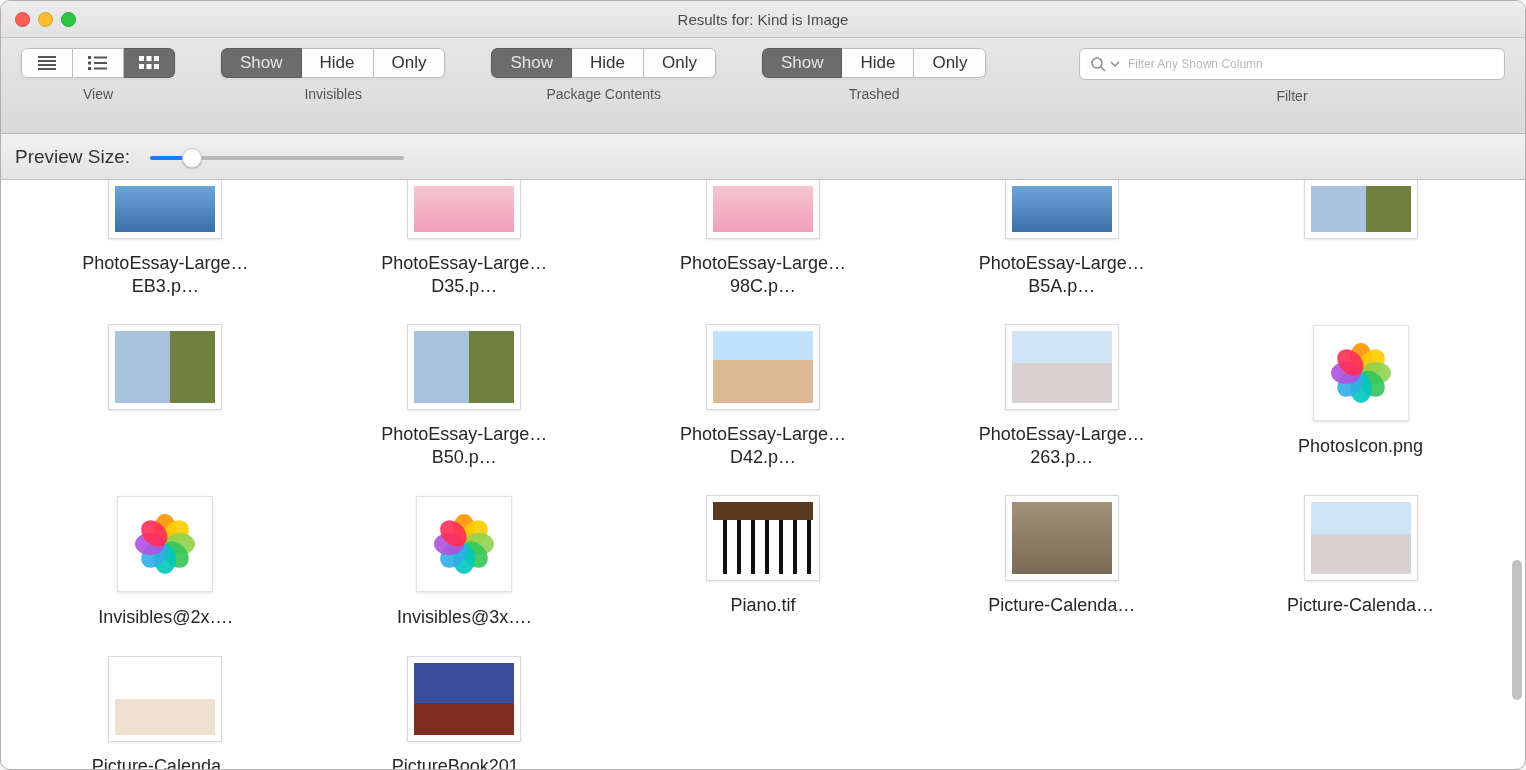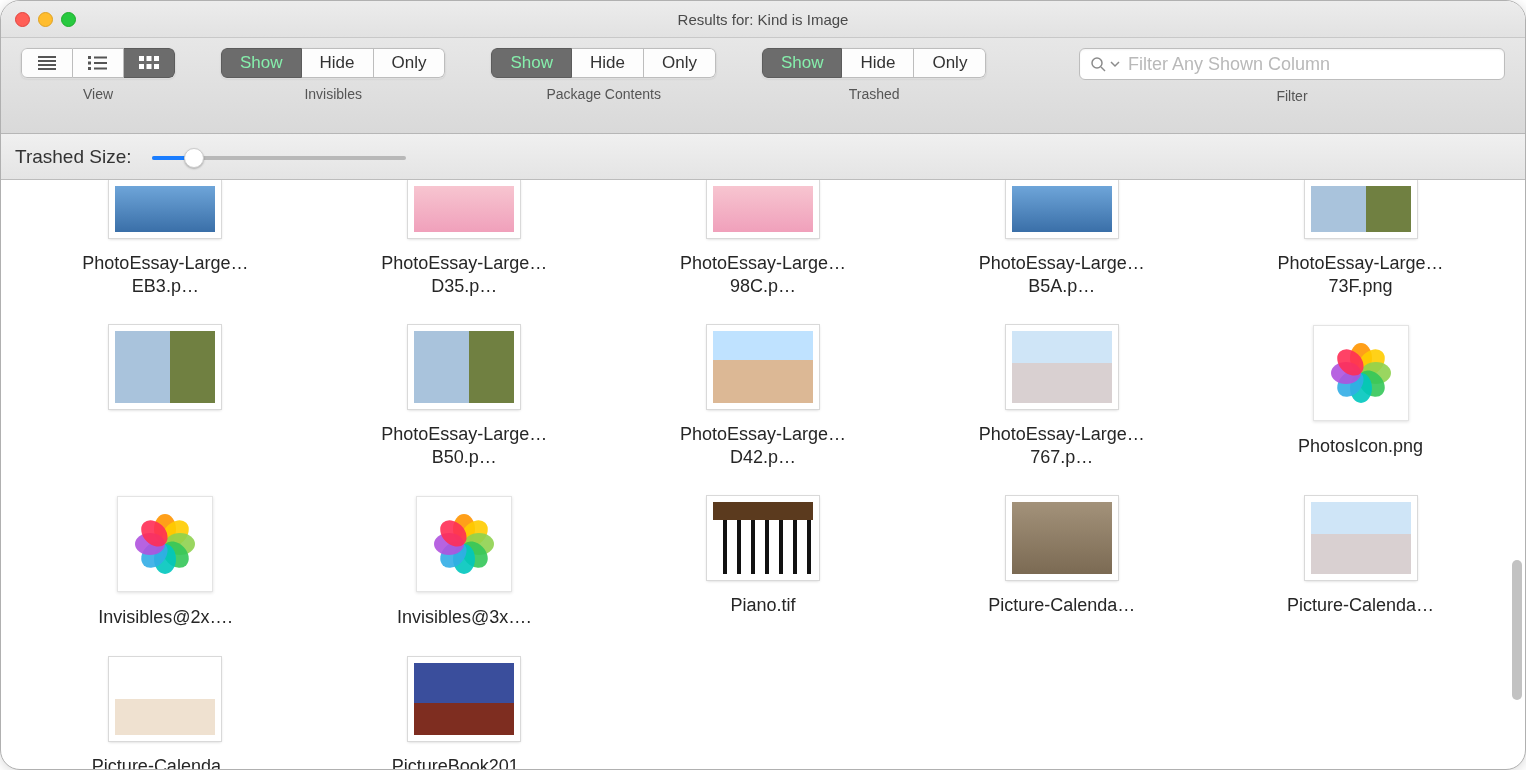--- a/index.html
+++ b/index.html
@@ -1,36 +1,36 @@
 <!DOCTYPE html>
 <html><head>
 <meta charset="utf-8">
 <style>
   html,body{margin:0;padding:0;height:100%;font-family:-apple-system,"Helvetica Neue",Arial,sans-serif;font-size:13px;color:#333;background:#fff;-webkit-font-smoothing:antialiased}
-  .window{width:1526px;height:770px;border:1px solid #b0b0b0;border-radius:20px;overflow:hidden;background:#fff;box-shadow:0 2px 12px rgba(0,0,0,.15);display:flex;flex-direction:column;box-sizing:border-box}
+  .window{width:1526px;height:770px;border:1px solid #b0b0b0;border-radius:10px;overflow:hidden;background:#fff;box-shadow:0 2px 12px rgba(0,0,0,.15);display:flex;flex-direction:column;box-sizing:border-box}
   
   .titlebar{height:36px;flex:0 0 36px;background:linear-gradient(#ececec,#e2e2e2);border-bottom:1px solid #c8c8c8;display:flex;align-items:center;position:relative}
   .traffic{display:flex;gap:8px;padding-left:14px}
   .tl{width:13px;height:13px;border-radius:50%}
   .tl.close{background:#ff5f57;border:1px solid #e0443e}
   .tl.min  {background:#ffbd2e;border:1px solid #dea123}
   .tl.zoom {background:#28c940;border:1px solid #1dad2b}
   .title{position:absolute;left:0;right:0;text-align:center;font-size:15px;color:#4a4a4a;pointer-events:none}
   
   .toolbar{height:96px;flex:0 0 96px;background:linear-gradient(#e7e7e7,#d9d9d9);border-bottom:1px solid #b6b6b6;padding:10px 20px 0 20px;display:flex;align-items:flex-start;gap:46px;box-sizing:border-box}
   .tgrp{display:flex;flex-direction:column;align-items:center;gap:8px}
   .seg{display:flex;height:30px;border-radius:6px;overflow:hidden;box-shadow:0 1px 0 rgba(255,255,255,.4),0 1px 2px rgba(0,0,0,.15)}
   .segbtn{display:flex;align-items:center;justify-content:center;background:#fdfdfd;border:1px solid #bdbdbd;cursor:default;font-size:17px;color:#333;padding:0 18px;box-sizing:border-box}
   .segbtn:not(:first-child){border-left:none}
   .segbtn.icon{padding:0 14px}
-  .segbtn.active{background:#6c6c6c;color:#86efac;border-color:#5c5c5c}
+  .segbtn.active{background:#6c6c6c;color:#e5e5e5;border-color:#5c5c5c}
   .seglbl{font-size:14px;color:#555}
   .spacer{flex:1}
   .search{display:flex;align-items:center;height:30px;width:404px;background:#fff;border:1px solid #bdbdbd;border-radius:6px;padding:0 10px;gap:6px;box-shadow:inset 0 1px 2px rgba(0,0,0,.05)}
-  .search input{flex:1;border:none;background:transparent;font-size:18px;outline:none;color:#b91c1c}
+  .search input{flex:1;border:none;background:transparent;font-size:12px;outline:none;color:#b91c1c}
   .search input::placeholder{color:#b9b9b9}
   
   .previewbar{height:46px;flex:0 0 46px;background:linear-gradient(#f0f0f0,#e4e4e4);border-bottom:1px solid #bcbcbc;display:flex;align-items:center;padding:0 14px;gap:20px;box-sizing:border-box}
   .previewbar .lbl{font-size:19px;color:#333}
   .slider{position:relative;width:254px;height:20px}
   .track{position:absolute;top:9px;left:0;right:0;height:4px;background:#b8b8b8;border-radius:2px}
   .track.fill{background:#1a7dff;width:40px}
   .thumb{position:absolute;top:1px;left:32px;width:18px;height:18px;background:#fff;border:1px solid #ccc;border-radius:50%;box-shadow:0 1px 2px rgba(0,0,0,.25)}
   
   .content{flex:1;overflow:auto;position:relative}
@@ -154,21 +154,21 @@
             <polyline points="1,3 5,7 9,3" fill="none" stroke="#8b8b8b" stroke-width="1.5"></polyline>
           </svg>
         <input type="text" placeholder="Filter Any Shown Column" style="">
       </div>
       <div class="seglbl">Filter</div>
     </div>
 
   </div>
 
   <div class="previewbar">
-    <span class="lbl">Trashed Size:</span>
+    <span class="lbl">Preview Size:</span>
     <div class="slider">
       <div class="track"></div>
       <div class="track fill"></div>
       <div class="thumb"></div>
     </div>
   </div>
 
   <div class="content">
     <div class="grid" id="grid">
         <div class="cell row0">
@@ -192,21 +192,20 @@
         <div class="cell row0">
           <div class="thumbimg">
             <div class="ph blue"></div>
           </div>
           <div class="fname">PhotoEssay-Large…B5A.p…</div>
         </div>
         <div class="cell row0">
           <div class="thumbimg">
             <div class="ph split"></div>
           </div>
-          <div class="fname">PhotoEssay-Large…73F.png</div>
         </div>
         <div class="cell ">
           <div class="thumbimg">
             <div class="ph split"></div>
           </div>
         </div>
         <div class="cell ">
           <div class="thumbimg">
             <div class="ph split"></div>
           </div>
@@ -215,21 +214,21 @@
         <div class="cell ">
           <div class="thumbimg">
             <div class="ph beach"></div>
           </div>
           <div class="fname">PhotoEssay-Large…D42.p…</div>
         </div>
         <div class="cell ">
           <div class="thumbimg">
             <div class="ph group"></div>
           </div>
-          <div class="fname">PhotoEssay-Large…767.p…</div>
+          <div class="fname">PhotoEssay-Large…263.p…</div>
         </div>
         <div class="cell ">
           <div class="thumbimg" style="width: 96px; height: 96px; border: 1px solid rgb(228, 228, 228); box-shadow: rgba(0, 0, 0, 0.12) 0px 1px 3px;">
             <div class="photosicon">
               <div class="petal" style="background: rgb(255, 149, 0); transform: translate(-50%, -100%) rotate(0deg);"></div>
               <div class="petal" style="background: rgb(255, 204, 0); transform: translate(-50%, -100%) rotate(45deg);"></div>
               <div class="petal" style="background: rgb(143, 209, 79); transform: translate(-50%, -100%) rotate(90deg);"></div>
               <div class="petal" style="background: rgb(52, 199, 89); transform: translate(-50%, -100%) rotate(135deg);"></div>
               <div class="petal" style="background: rgb(0, 199, 190); transform: translate(-50%, -100%) rotate(180deg);"></div>
               <div class="petal" style="background: rgb(50, 173, 230); transform: translate(-50%, -100%) rotate(225deg);"></div>

